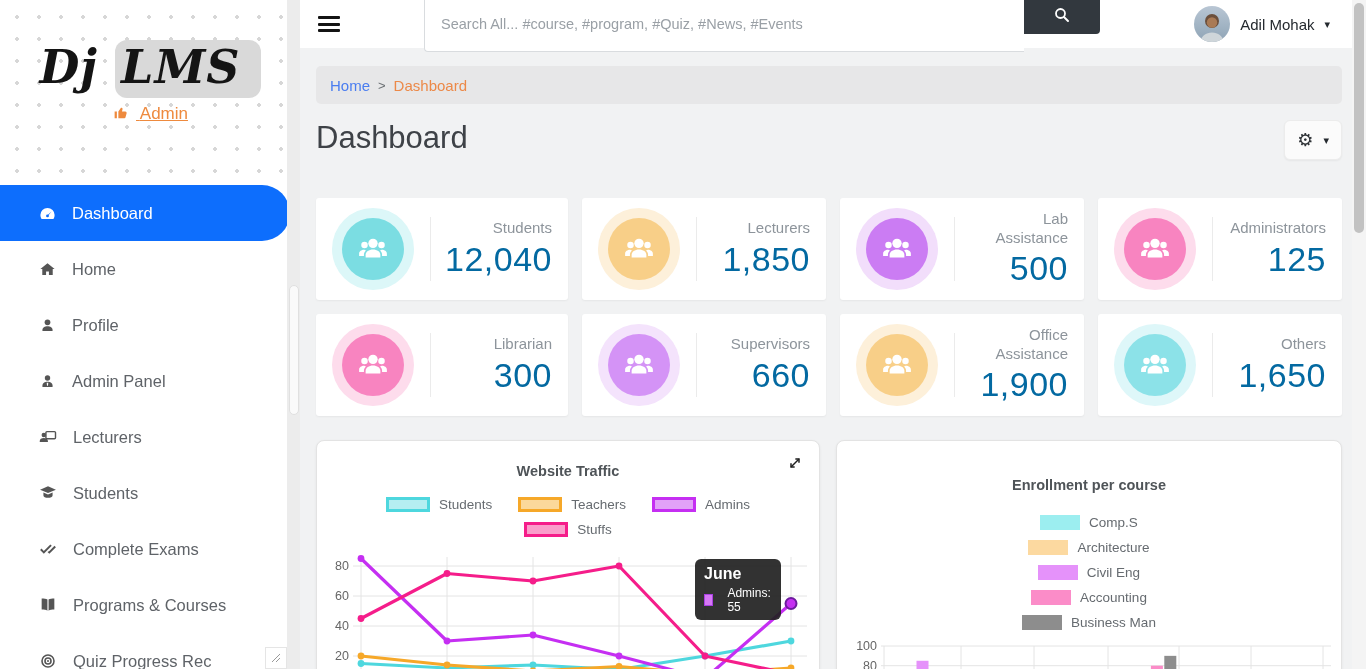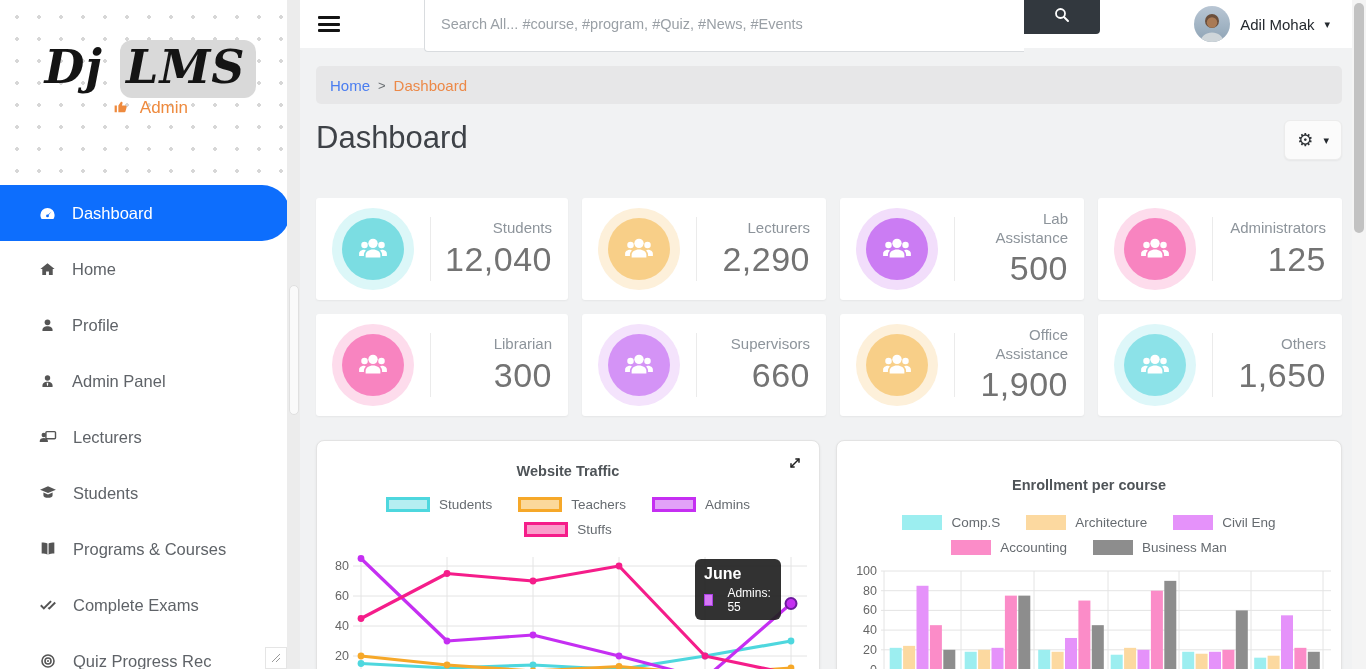--- a/index.html
+++ b/index.html
@@ -8,22 +8,22 @@
 
   
   .sidebar { position:absolute; left:0; top:0; width:300px; height:669px;
     background:#ffffff; z-index:5; }
   .sidebar-header { height:180px;
     background-image:radial-gradient(circle, #d7d7d7 1.6px, transparent 1.7px);
     background-size:22px 22px; background-position:6px 6px; }
   .logo { padding-top:40px; text-align:center;
     font-family:"DejaVu Serif", serif; font-style:italic; font-weight:700;
     font-size:46px; color:#141414; letter-spacing:1px; }
-  .logo .lms { background:#d9d9d9; border-radius:12px; padding:0 10px 4px 6px; }
-  .role-row { margin-top:4px; text-align:center; color:#ee8a3e; font-size:17px; }
+  .logo .lms { background:#d9d9d9; border-radius:12px; padding:0 20px 4px 6px; }
+  .role-row { margin-top:10px; text-align:center; color:#ee8a3e; font-size:17px;text-decoration:underline; }
   .role-row svg { vertical-align:-3px; margin-right:6px; }
   .nav { list-style:none; margin-top:5px; }
   .nav-item { height:56px; display:flex; align-items:center; gap:15px;
     padding-left:38px; color:#5f6368; font-size:16.5px; cursor:pointer; }
   .nav-item svg { flex:0 0 auto; }
   .nav-item.active { background:#0d6efd; color:#fff; width:290px;
     border-radius:0 28px 28px 0; padding-left:38px; }
   .sidebar-scroll { position:absolute; top:0; right:0; width:13px; height:669px;
     background:#ececec; }
   .sidebar-thumb { position:absolute; top:285px; right:1.5px; width:10px;
@@ -87,21 +87,21 @@
   .stat-card { background:#fff; border-radius:3px; padding:10px 16px;
     display:flex; align-items:center; box-shadow:0 1px 2px rgba(0,0,0,.05); }
   .halo { width:82px; height:82px; border-radius:50%; display:flex;
     align-items:center; justify-content:center; flex:0 0 auto; }
   .bubble { width:62px; height:62px; border-radius:50%; display:flex;
     align-items:center; justify-content:center; }
   .stat-divider { width:1px; height:64px; background:#ebebeb; margin:0 14px 0 16px; }
   .stat-text { flex:1; text-align:right; }
   .stat-label { font-size:15px; color:#8d949b; line-height:1.25;
     max-width:112px; margin-left:auto; }
-  .stat-value { font-size:34px; color:#737373; font-weight:500;
+  .stat-value { font-size:34px; color:#0369a1; font-weight:500;
     letter-spacing:.5px; margin-top:2px; }
 
   
   .charts-row { display:grid; grid-template-columns:504px 506px; gap:16px;
     margin-top:24px; }
   .chart-card { background:#fff; border:1px solid #e3e3e3; border-radius:8px;
     height:430px; position:relative; padding:14px 8px 0 8px;
     box-shadow:0 1px 3px rgba(0,0,0,.06); }
   .expand-btn { position:absolute; top:14px; right:16px; cursor:pointer; }
   .chart-title { text-align:center; font-size:14.5px; font-weight:700;
@@ -177,30 +177,30 @@
     </li>
     <li class="nav-item">
       <svg width="20" height="20" viewBox="0 0 24 24" fill="#555">
           <path d="M12 4 2.5 8 12 12l9.5-4z"></path>
           <path d="M6.5 11.4V15c0 1.5 2.5 2.8 5.5 2.8s5.5-1.3 5.5-2.8v-3.6L12 13.7z"></path>
         </svg>
       <span>Students</span>
     </li>
     <li class="nav-item">
       <svg width="20" height="20" viewBox="0 0 24 24" fill="#555">
-          <path d="M11.3 5.4C9.7 4.5 7.3 4.1 4.4 4.1v13.4c2.9 0 5.3.4 6.9 1.3zM12.7 5.4c1.6-.9 4-1.3 6.9-1.3v13.4c-2.9 0-5.3.4-6.9 1.3z"></path>
-        </svg>
-      <span>Programs &amp; Courses</span>
-    </li>
-    <li class="nav-item">
-      <svg width="20" height="20" viewBox="0 0 24 24" fill="#555">
           <path d="M2.5 13.2 4.2 11.5 7 14.3 14.8 6.5 16.5 8.2 7 17.7z"></path>
           <path d="M11.4 15.5l2.2 2.2 7.9-7.9-1.7-1.7-6.2 6.2z"></path>
         </svg>
       <span>Complete Exams</span>
+    </li>
+    <li class="nav-item">
+      <svg width="20" height="20" viewBox="0 0 24 24" fill="#555">
+          <path d="M11.3 5.4C9.7 4.5 7.3 4.1 4.4 4.1v13.4c2.9 0 5.3.4 6.9 1.3zM12.7 5.4c1.6-.9 4-1.3 6.9-1.3v13.4c-2.9 0-5.3.4-6.9 1.3z"></path>
+        </svg>
+      <span>Programs &amp; Courses</span>
     </li>
     <li class="nav-item">
       <svg width="20" height="20" viewBox="0 0 24 24">
           <circle cx="12" cy="12" r="7.2" fill="none" stroke="#555" stroke-width="1.9"></circle>
           <circle cx="12" cy="12" r="3.6" fill="none" stroke="#555" stroke-width="1.9"></circle>
           <circle cx="12" cy="12" r="1.2" fill="#555"></circle>
         </svg>
       <span>Quiz Progress Rec</span>
     </li>
   </ul>
@@ -291,21 +291,21 @@
               <circle cx="18" cy="9.2" r="2.3"></circle>
               <path d="M12 12.3c-2.9 0-5.2 1.7-5.2 3.7V18h10.4v-2c0-2-2.3-3.7-5.2-3.7z"></path>
               <path d="M5.7 12.6c-1.9 0-3.5 1.2-3.5 2.7V17h3.4v-1c0-1.1.5-2.1 1.4-2.9-.4-.3-.8-.5-1.3-.5z"></path>
               <path d="M18.3 12.6c1.9 0 3.5 1.2 3.5 2.7V17h-3.4v-1c0-1.1-.5-2.1-1.4-2.9.4-.3.8-.5 1.3-.5z"></path>
             </svg>
           </div>
         </div>
       <div class="stat-divider"></div>
       <div class="stat-text">
         <div class="stat-label">Lecturers</div>
-        <div class="stat-value">2,290</div>
+        <div class="stat-value">1,850</div>
       </div>
     </div>
     <div class="stat-card">
       <div class="halo" style="background: rgb(242, 222, 251);">
           <div class="bubble" style="background: rgb(203, 124, 243);">
             <svg width="34" height="34" viewBox="0 0 24 24" fill="#fff">
               <circle cx="12" cy="8" r="3.3"></circle>
               <circle cx="6" cy="9.2" r="2.3"></circle>
               <circle cx="18" cy="9.2" r="2.3"></circle>
               <path d="M12 12.3c-2.9 0-5.2 1.7-5.2 3.7V18h10.4v-2c0-2-2.3-3.7-5.2-3.7z"></path>
@@ -496,21 +496,21 @@
         <div class="tt-month">June</div>
         <div class="tt-row">
           <span class="tt-swatch"></span>
           <span class="tt-text">Admins: 55</span>
         </div>
       </div>
     </div>
 
     <div class="chart-card">
       <div class="chart-title" style="margin-top:22px;">Enrollment per course</div>
-      <div class="legend legend2" style="margin-top:22px; width:460px; margin-left:auto; margin-right:auto;">
+      <div class="legend legend2" style="margin-top:22px; width:460px; margin-left:auto; margin-right:auto;flex-direction:column;">
         <div class="legend-item">
           <span class="legend-swatch" style="background: rgb(156, 238, 240);"></span>
           <span class="legend-label">Comp.S</span>
         </div>
         <div class="legend-item">
           <span class="legend-swatch" style="background: rgb(252, 217, 160);"></span>
           <span class="legend-label">Architecture</span>
         </div>
         <div class="legend-item">
           <span class="legend-swatch" style="background: rgb(229, 146, 250);"></span>

